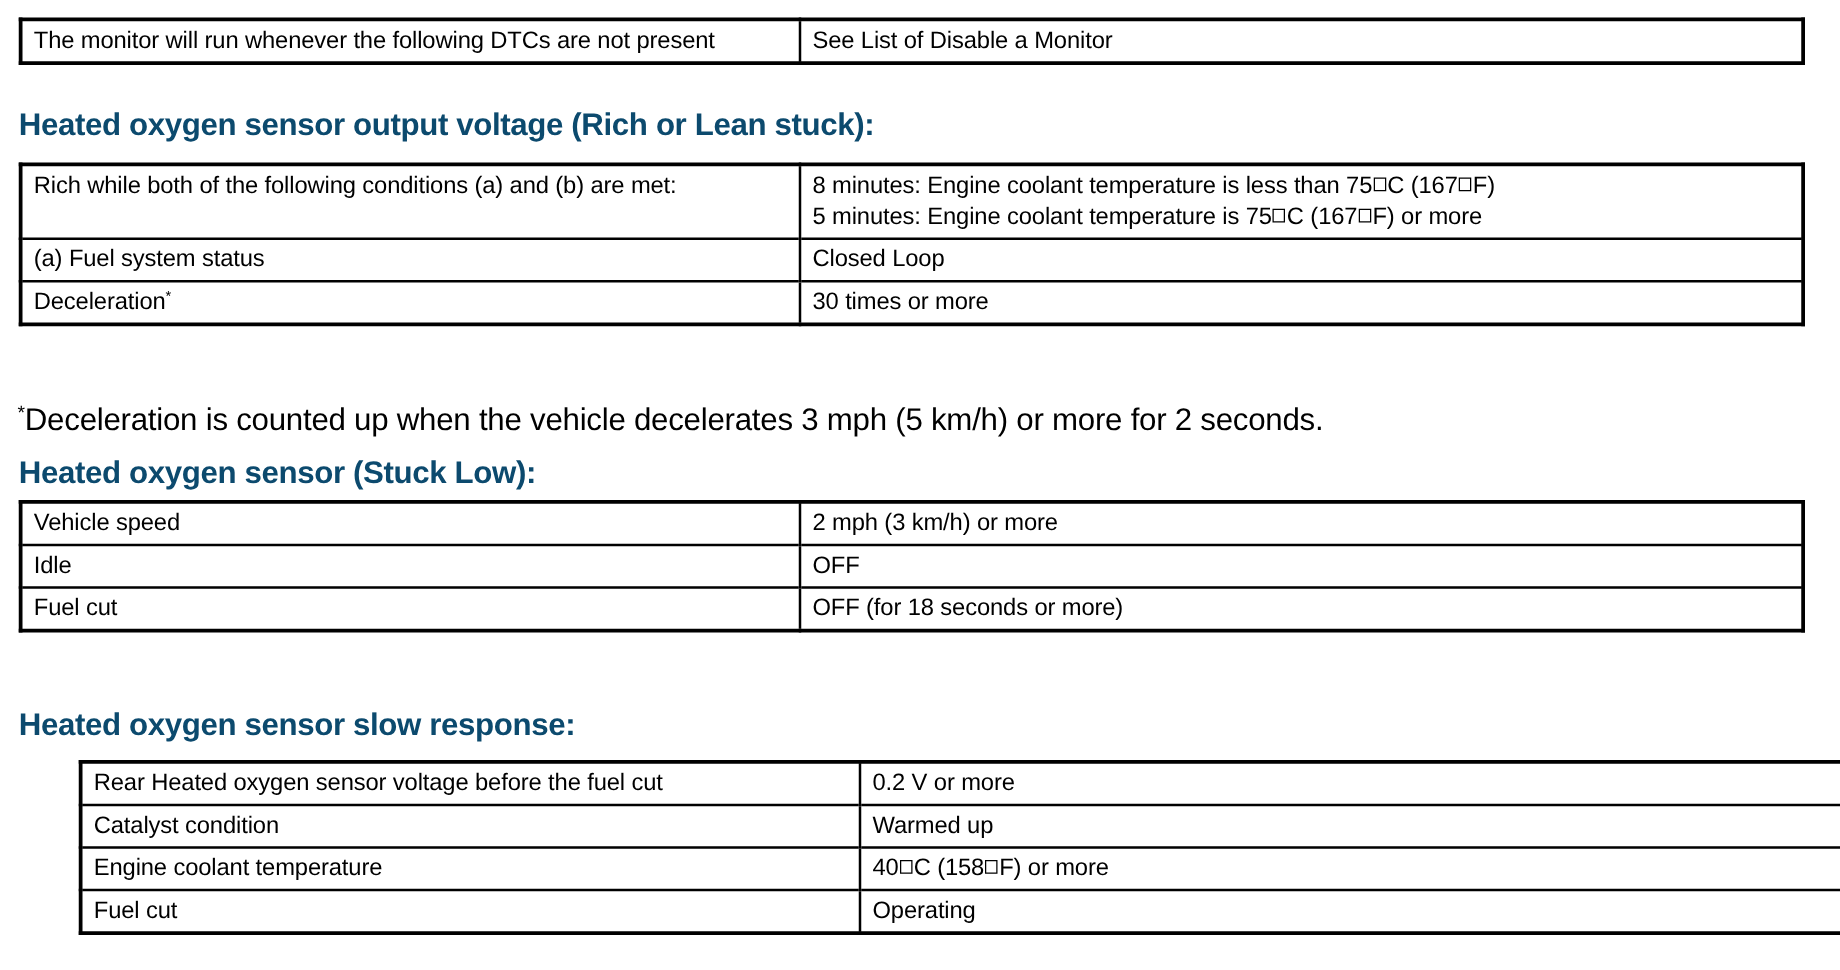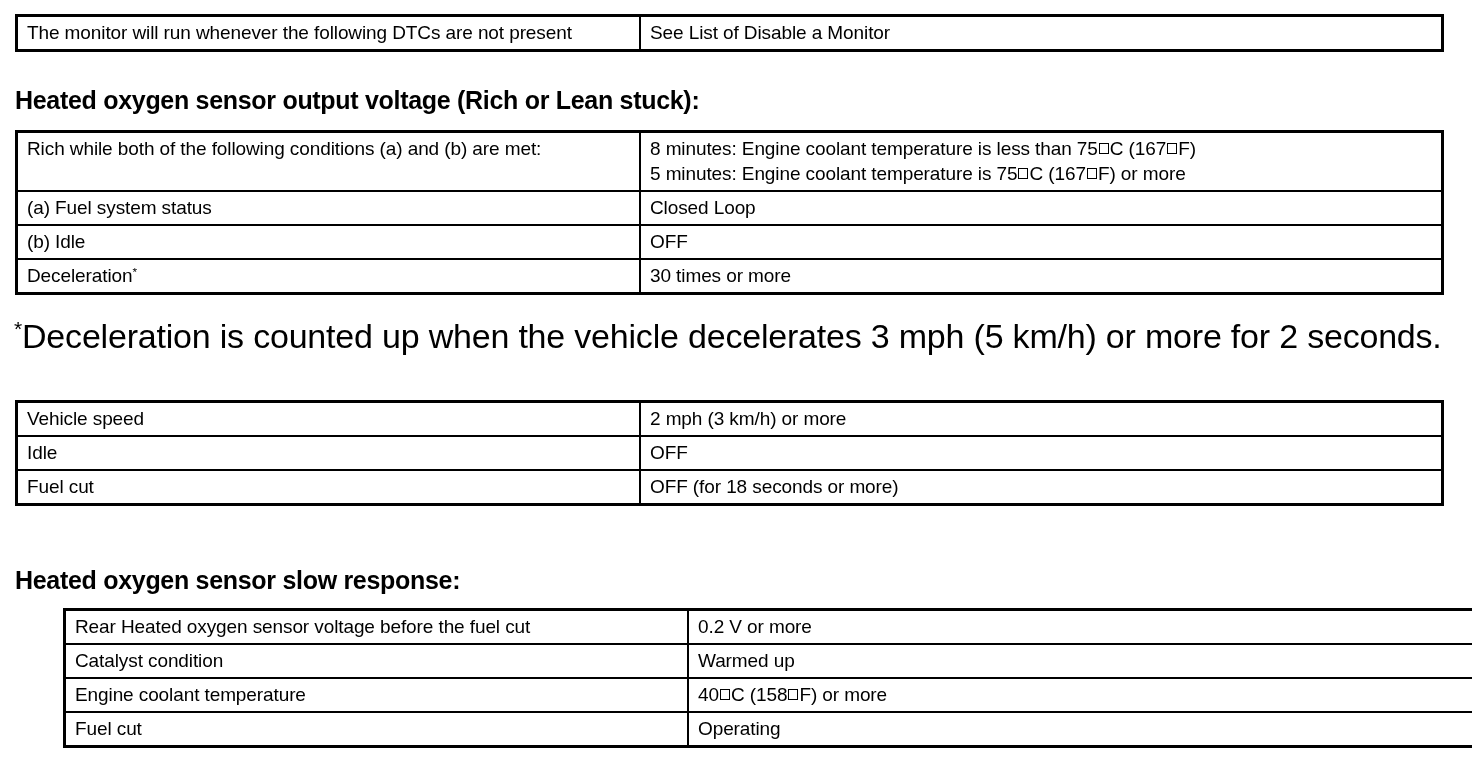--- a/index.html
+++ b/index.html
@@ -58,27 +58,27 @@
 
   
   .section-heading {
     position: absolute;
     left: 15px;
     font-size: 25px;
     line-height: 28px;
     font-weight: bold;
     letter-spacing: -0.3px;
     white-space: nowrap;
-    color: #000000;
+    color: #0c4a6e;
   }
 
   .footnote {
     position: absolute;
     left: 14px;
-    font-size: 34px;
+    font-size: 25px;
     line-height: 28px;
     font-weight: normal;
     letter-spacing: -0.2px;
     white-space: nowrap;
     color: #000;
   }
   .footnote .fn-star,
   .sup-star {
     font-size: 0.62em;
     vertical-align: 0.55em;
@@ -129,32 +129,29 @@
         <td class="col-value">
           <div><span>8 minutes: Engine coolant temperature is less than 75</span><span class="tofu"></span><span>C (167</span><span class="tofu"></span><span>F)</span></div>
           <div><span>5 minutes: Engine coolant temperature is 75</span><span class="tofu"></span><span>C (167</span><span class="tofu"></span><span>F) or more</span></div>
         </td>
       </tr>
       <tr>
         <td class="col-label">(a) Fuel system status</td>
         <td class="col-value">Closed Loop</td>
       </tr>
       <tr>
-        <td class="col-label">(b) Idle</td>
-        <td class="col-value">OFF</td>
-      </tr>
-      <tr>
         <td class="col-label"><span>Deceleration</span><span class="sup-star">*</span></td>
         <td class="col-value">30 times or more</td>
       </tr>
     </tbody>
   </table>
 
   <div class="footnote" id="footnote-deceleration"><span class="fn-star">*</span><span>Deceleration is counted up when the vehicle decelerates 3 mph (5 km/h) or more for 2 seconds.</span></div>
 
+  <div class="section-heading" id="heading-stuck-low">Heated oxygen sensor (Stuck Low):</div>
 
   <table class="spec-table" id="table-stuck-low">
     <tbody>
       <tr>
         <td class="col-label">Vehicle speed</td>
         <td class="col-value">2 mph (3 km/h) or more</td>
       </tr>
       <tr>
         <td class="col-label">Idle</td>
         <td class="col-value">OFF</td>

